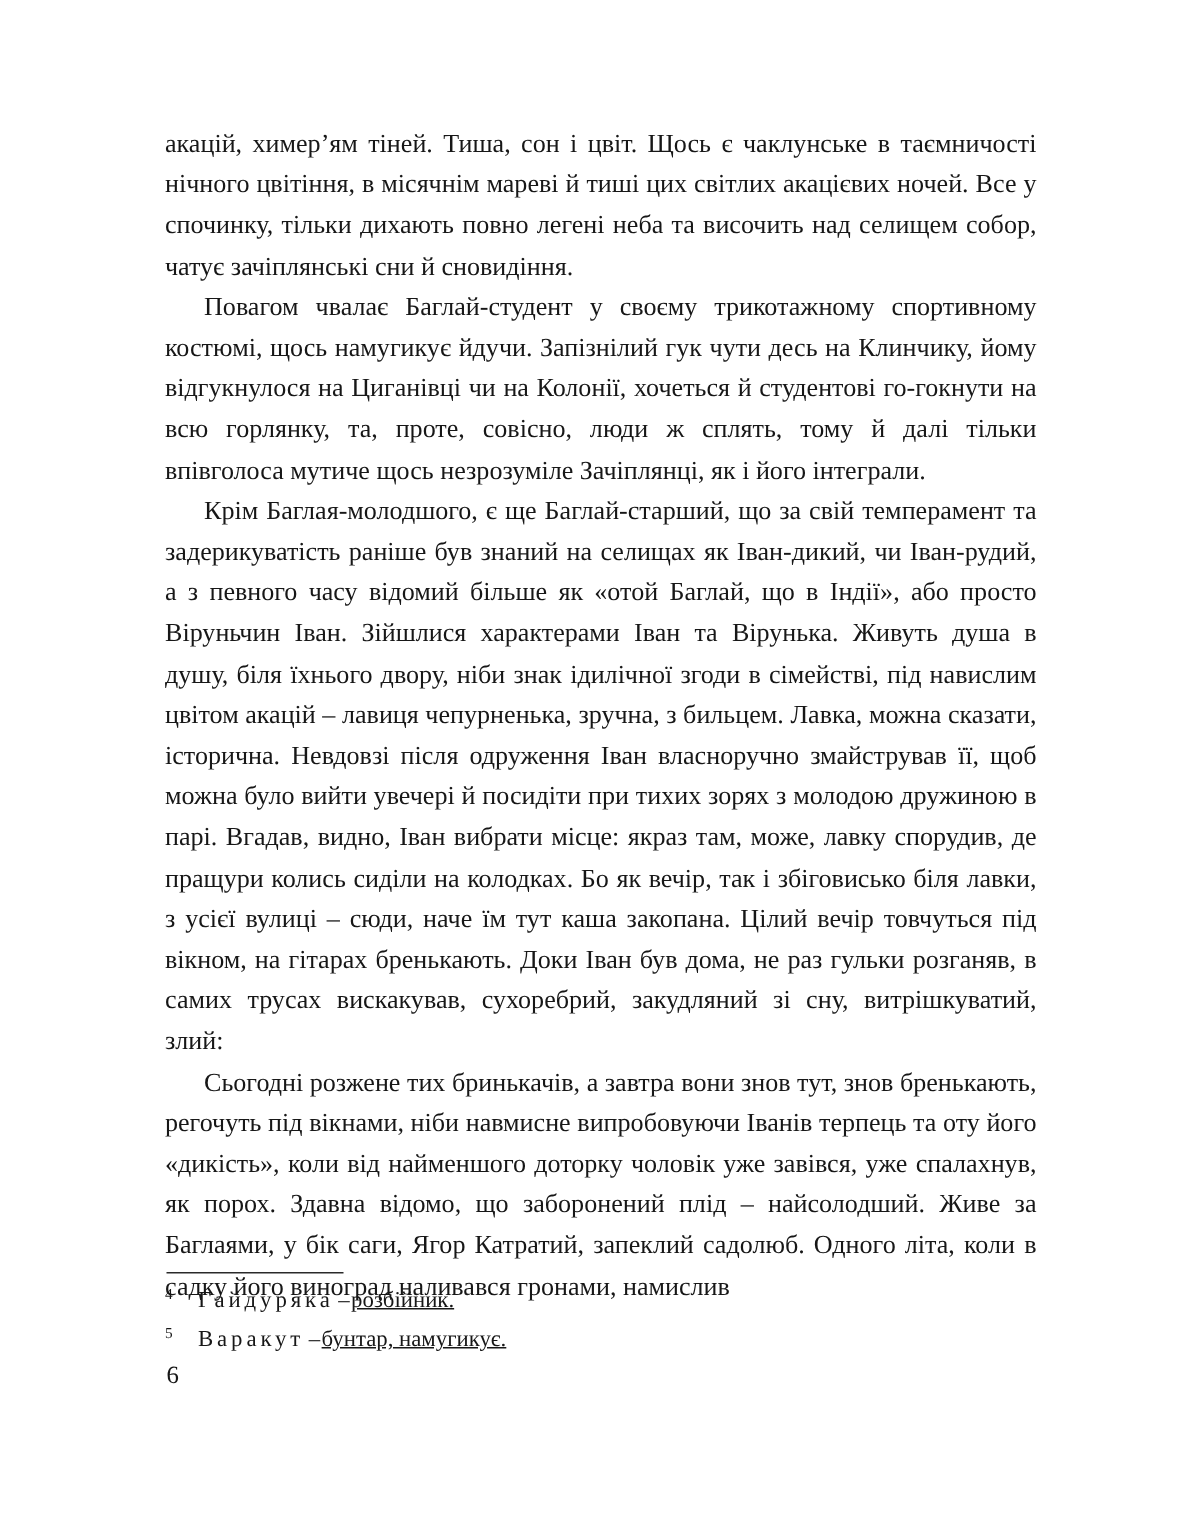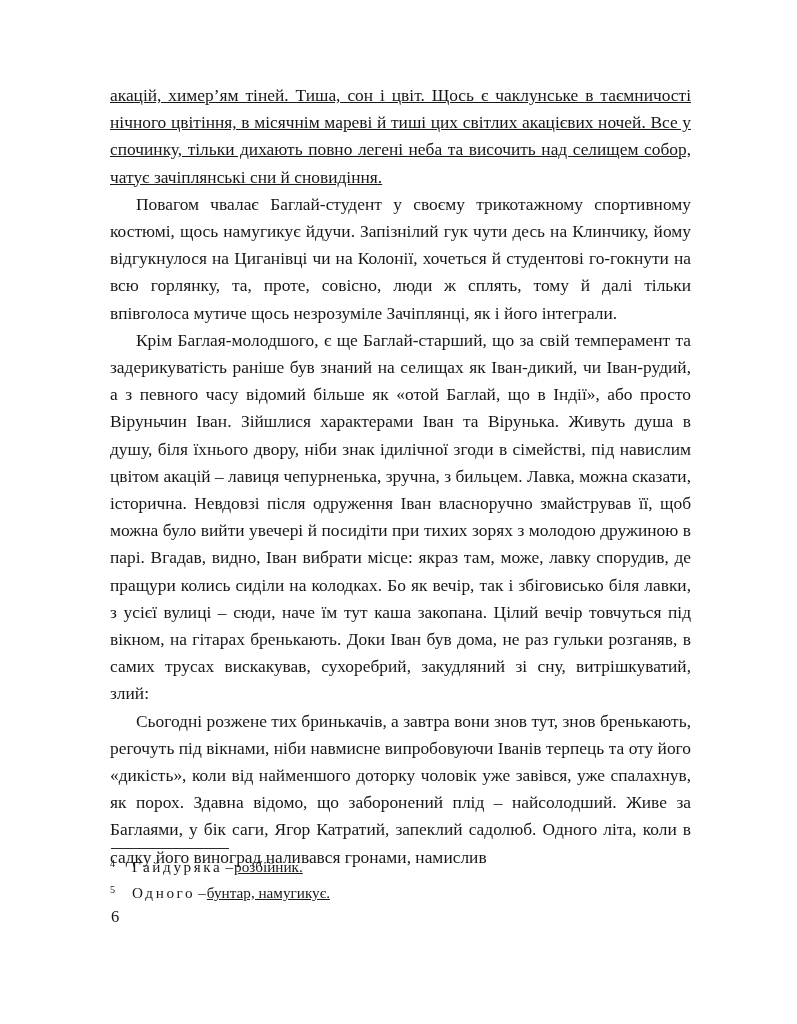--- a/index.html
+++ b/index.html
@@ -40,21 +40,20 @@
     text-align: justify;
     text-align-last: left;
     text-indent: 26px;
     hyphens: manual;
     -webkit-hyphens: manual;
     letter-spacing: 0px;
     word-spacing: 0px;
   }
   p.para.first {
     text-indent: 0;
-    text-decoration: underline;
   }
 
   sup.fn-ref {
     font-size: 0.62em;
     vertical-align: 0.52em;
     line-height: 0;
   }
 
   .footnotes {
     position: absolute;
@@ -126,21 +125,21 @@
 
     <div class="fn-row">
       <span class="fn-num">4</span>
       <span class="fn-head">Гайдуряка</span>
       <span class="fn-dash">–</span>
       <span class="fn-def">розбійник.</span>
     </div>
 
     <div class="fn-row">
       <span class="fn-num">5</span>
-      <span class="fn-head">Одного</span>
+      <span class="fn-head">Варакут</span>
       <span class="fn-dash">–</span>
       <span class="fn-def">бунтар, намугикує.</span>
     </div>
   </div>
 
   <div class="folio">6</div>
 
 </div>
 
 </body></html>

